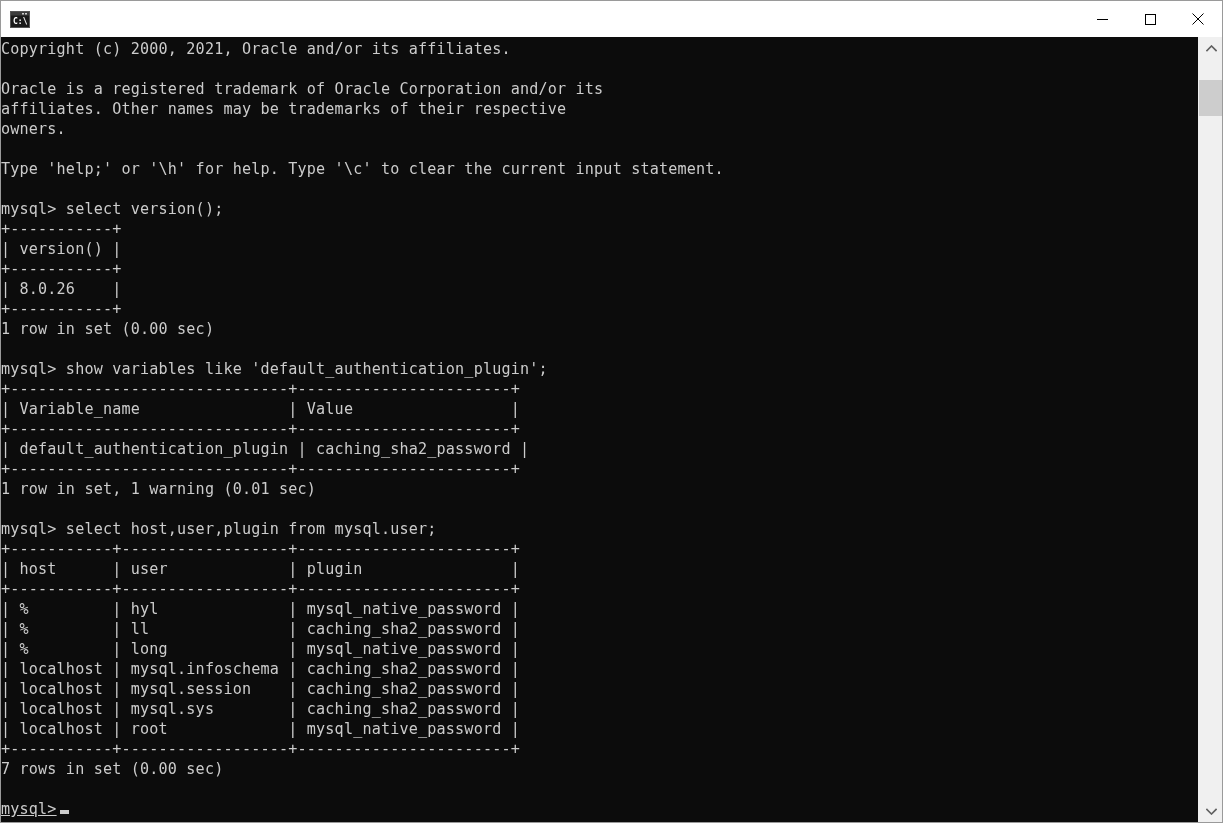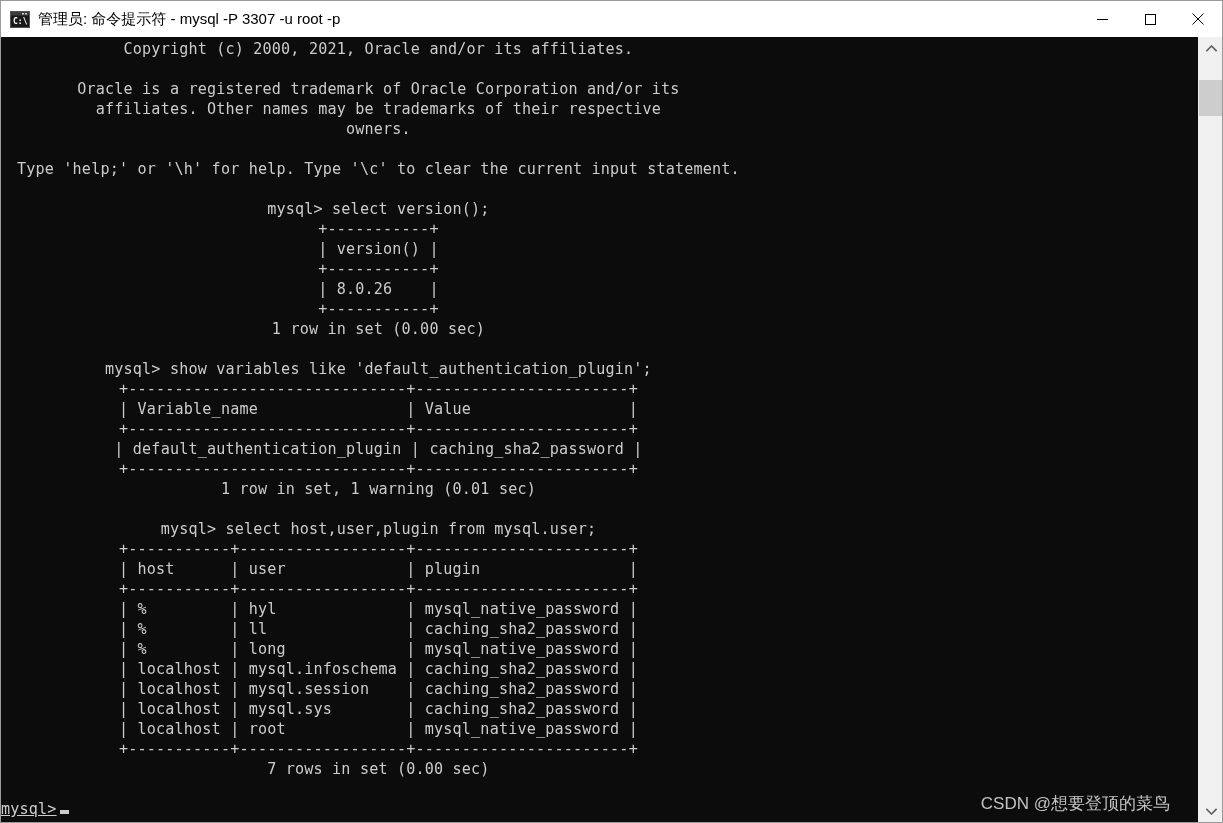--- a/index.html
+++ b/index.html
@@ -79,32 +79,31 @@
     position: absolute;
     left: 0;
     top: 36px;
     width: 1197px;
     height: 785px;
     background: #0c0c0c;
     overflow: hidden;
   }
   #console-text {
     position: absolute;
-    left: 16px;
+    left: 0;
     top: 2px;
     margin: 0;
     padding: 0;
     font-family: "DejaVu Sans Mono", "Liberation Mono", monospace;
     font-size: 15.1px;
     line-height: 20px;
     color: #cccccc;
     white-space: pre;
     letter-spacing: 0.18px;
     font-weight: 400;
-    text-align: center;
   }
   #cursor-line {
     position: absolute;
     left: 0;
     margin: 0;
     padding: 0;
     font-family: "DejaVu Sans Mono", "Liberation Mono", monospace;
     font-size: 15.1px;
     line-height: 20px;
     color: #cccccc;
@@ -185,21 +184,20 @@
     <div id="title-left">
       <span id="app-icon">
         <svg width="20" height="17" viewBox="0 0 20 17" xmlns="http://www.w3.org/2000/svg">
           <rect x="0.5" y="0.5" width="19" height="16" fill="#1a1a1a" stroke="#555" stroke-width="1"></rect>
           <rect x="1" y="1" width="18" height="3.5" fill="#3c3c3c"></rect>
           <rect x="12" y="2" width="2" height="1.5" fill="#cfcfcf"></rect>
           <rect x="15" y="2" width="2" height="1.5" fill="#cfcfcf"></rect>
           <text x="3" y="13" font-family="DejaVu Sans Mono, monospace" font-size="8" font-weight="bold" fill="#ffffff">C:\</text>
         </svg>
       </span>
-      <span id="title-text">管理员: 命令提示符 - mysql  -P 3307 -u root -p</span>
     </div>
     <div id="win-controls">
       <div class="win-btn">
         <svg class="glyph" width="11" height="11" viewBox="0 0 11 11" xmlns="http://www.w3.org/2000/svg">
           <line x1="0" y1="5.5" x2="11" y2="5.5" stroke="#000" stroke-width="1"></line>
         </svg>
       </div>
       <div class="win-btn">
         <svg class="glyph" width="11" height="11" viewBox="0 0 11 11" xmlns="http://www.w3.org/2000/svg">
           <rect x="0.5" y="0.5" width="10" height="10" fill="none" stroke="#000" stroke-width="1"></rect>
@@ -247,21 +245,20 @@
 | %         | ll               | caching_sha2_password |
 | %         | long             | mysql_native_password |
 | localhost | mysql.infoschema | caching_sha2_password |
 | localhost | mysql.session    | caching_sha2_password |
 | localhost | mysql.sys        | caching_sha2_password |
 | localhost | root             | mysql_native_password |
 +-----------+------------------+-----------------------+
 7 rows in set (0.00 sec)
 </pre>
     <pre id="cursor-line" style="top: 762px;"><span>mysql&gt;</span><span id="cursor-block"></span></pre>
-    <div id="watermark">CSDN @想要登顶的菜鸟</div>
   </div>
 
   <div id="scrollbar">
     <div id="sb-track"></div>
     <div class="sb-arrow" id="sb-up">
       <svg width="11" height="7" viewBox="0 0 11 7" xmlns="http://www.w3.org/2000/svg">
         <polyline points="1,5.5 5.5,1 10,5.5" fill="none" stroke="#606060" stroke-width="1.6" stroke-linecap="square"></polyline>
       </svg>
     </div>
     <div id="sb-thumb" style="top: 43.15px;"></div>

